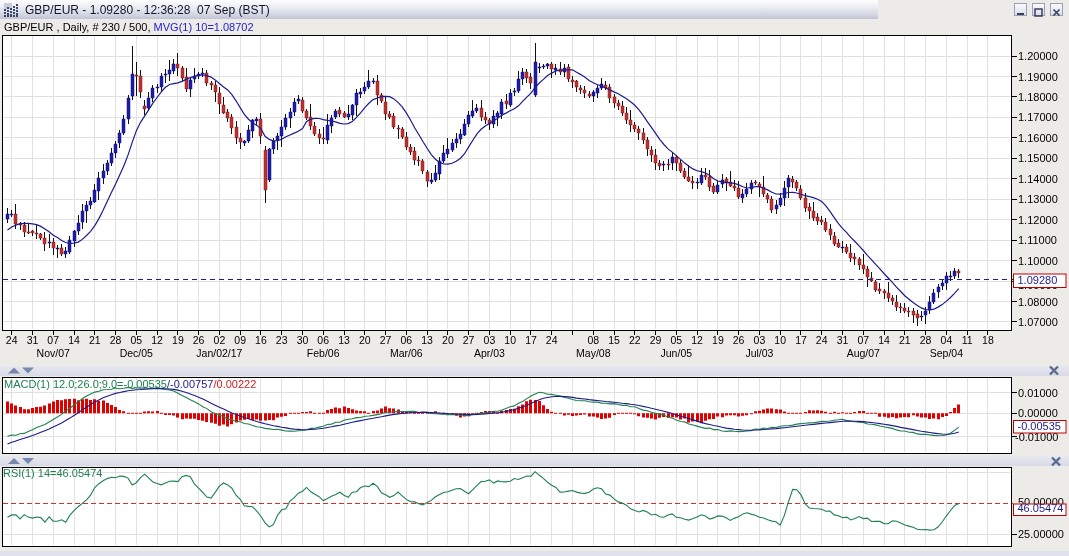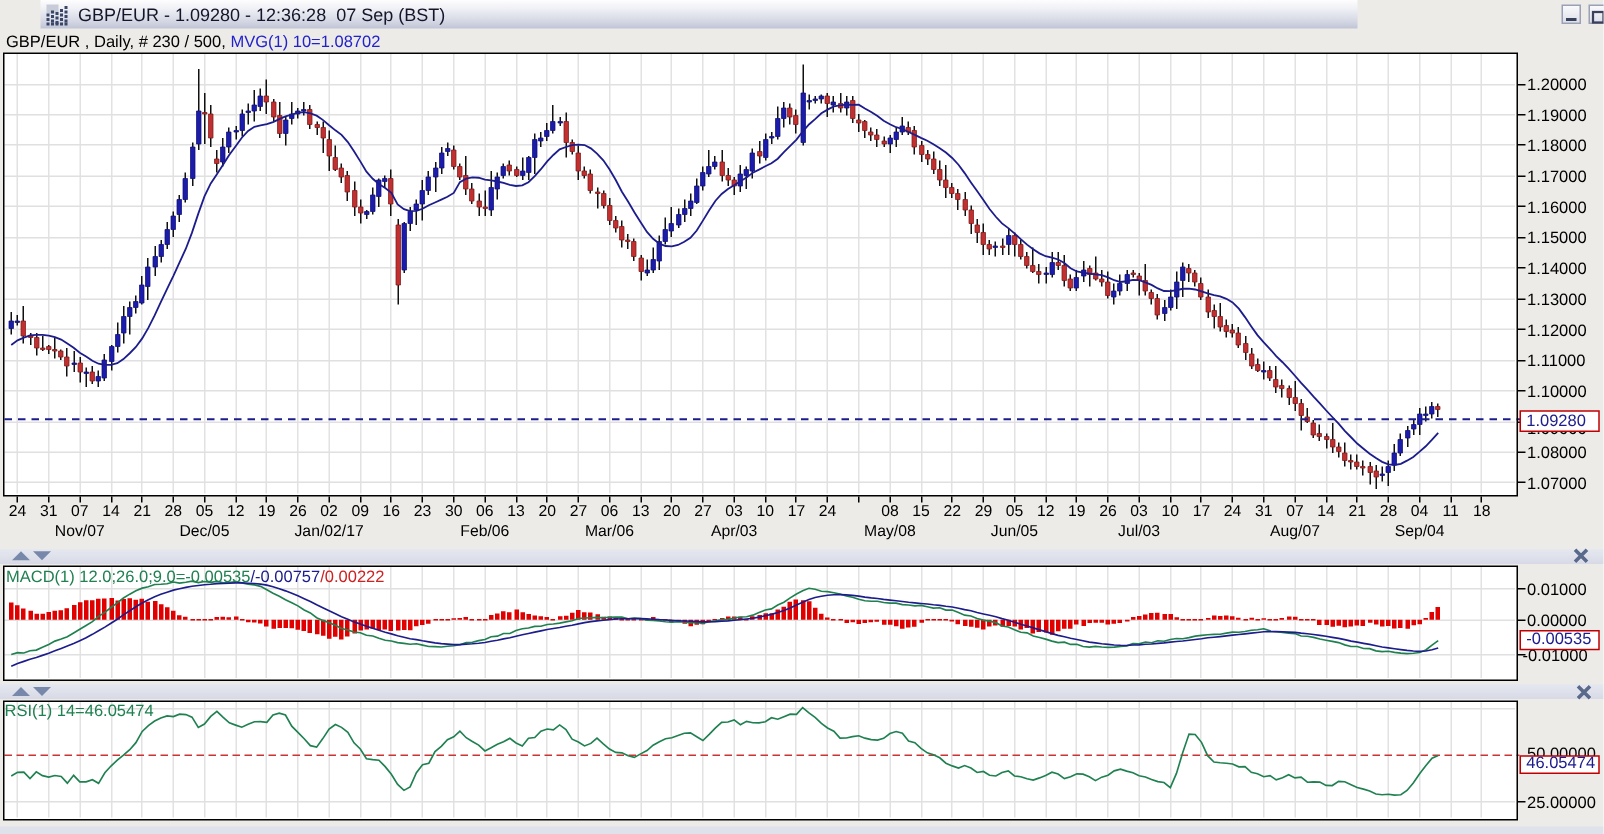--- a/index.html
+++ b/index.html
@@ -1,17 +1,17 @@
 <!DOCTYPE html>
 <html><head><meta charset="utf-8"><style>
 html,body{margin:0;padding:0;}
 body{width:1069px;height:556px;background:#edebe8;overflow:hidden;
  font-family:"Liberation Sans",sans-serif;position:relative;}
 #title{position:absolute;left:0;top:0;width:878px;height:19px;
- background:linear-gradient(#fdfdfe 0%,#f0f1f6 30%,#d4d7e3 75%,#bfc4d6 100%);margin-left:27px;}
+ background:linear-gradient(#fdfdfe 0%,#f0f1f6 30%,#d4d7e3 75%,#bfc4d6 100%);}
 #title .txt{position:absolute;left:25px;top:3px;font-size:12px;color:#15152a;
  white-space:pre;}
 .wb{position:absolute;top:3px;width:13px;height:13px;background:linear-gradient(#fafafc,#dcdfe9);
  border:1px solid #9aa0b5;box-sizing:border-box;}
 #sep1{position:absolute;left:0;top:366px;width:1069px;height:10px;
  background:linear-gradient(#e6e8f0,#d7dae6);}
 #sep2{position:absolute;left:0;top:456px;width:1069px;height:10px;
  background:linear-gradient(#e6e8f0,#d7dae6);}
 #bot{position:absolute;left:0;top:551px;width:1069px;height:5px;background:#dfe1eb;}
 #chart{position:absolute;left:0;top:0;}

